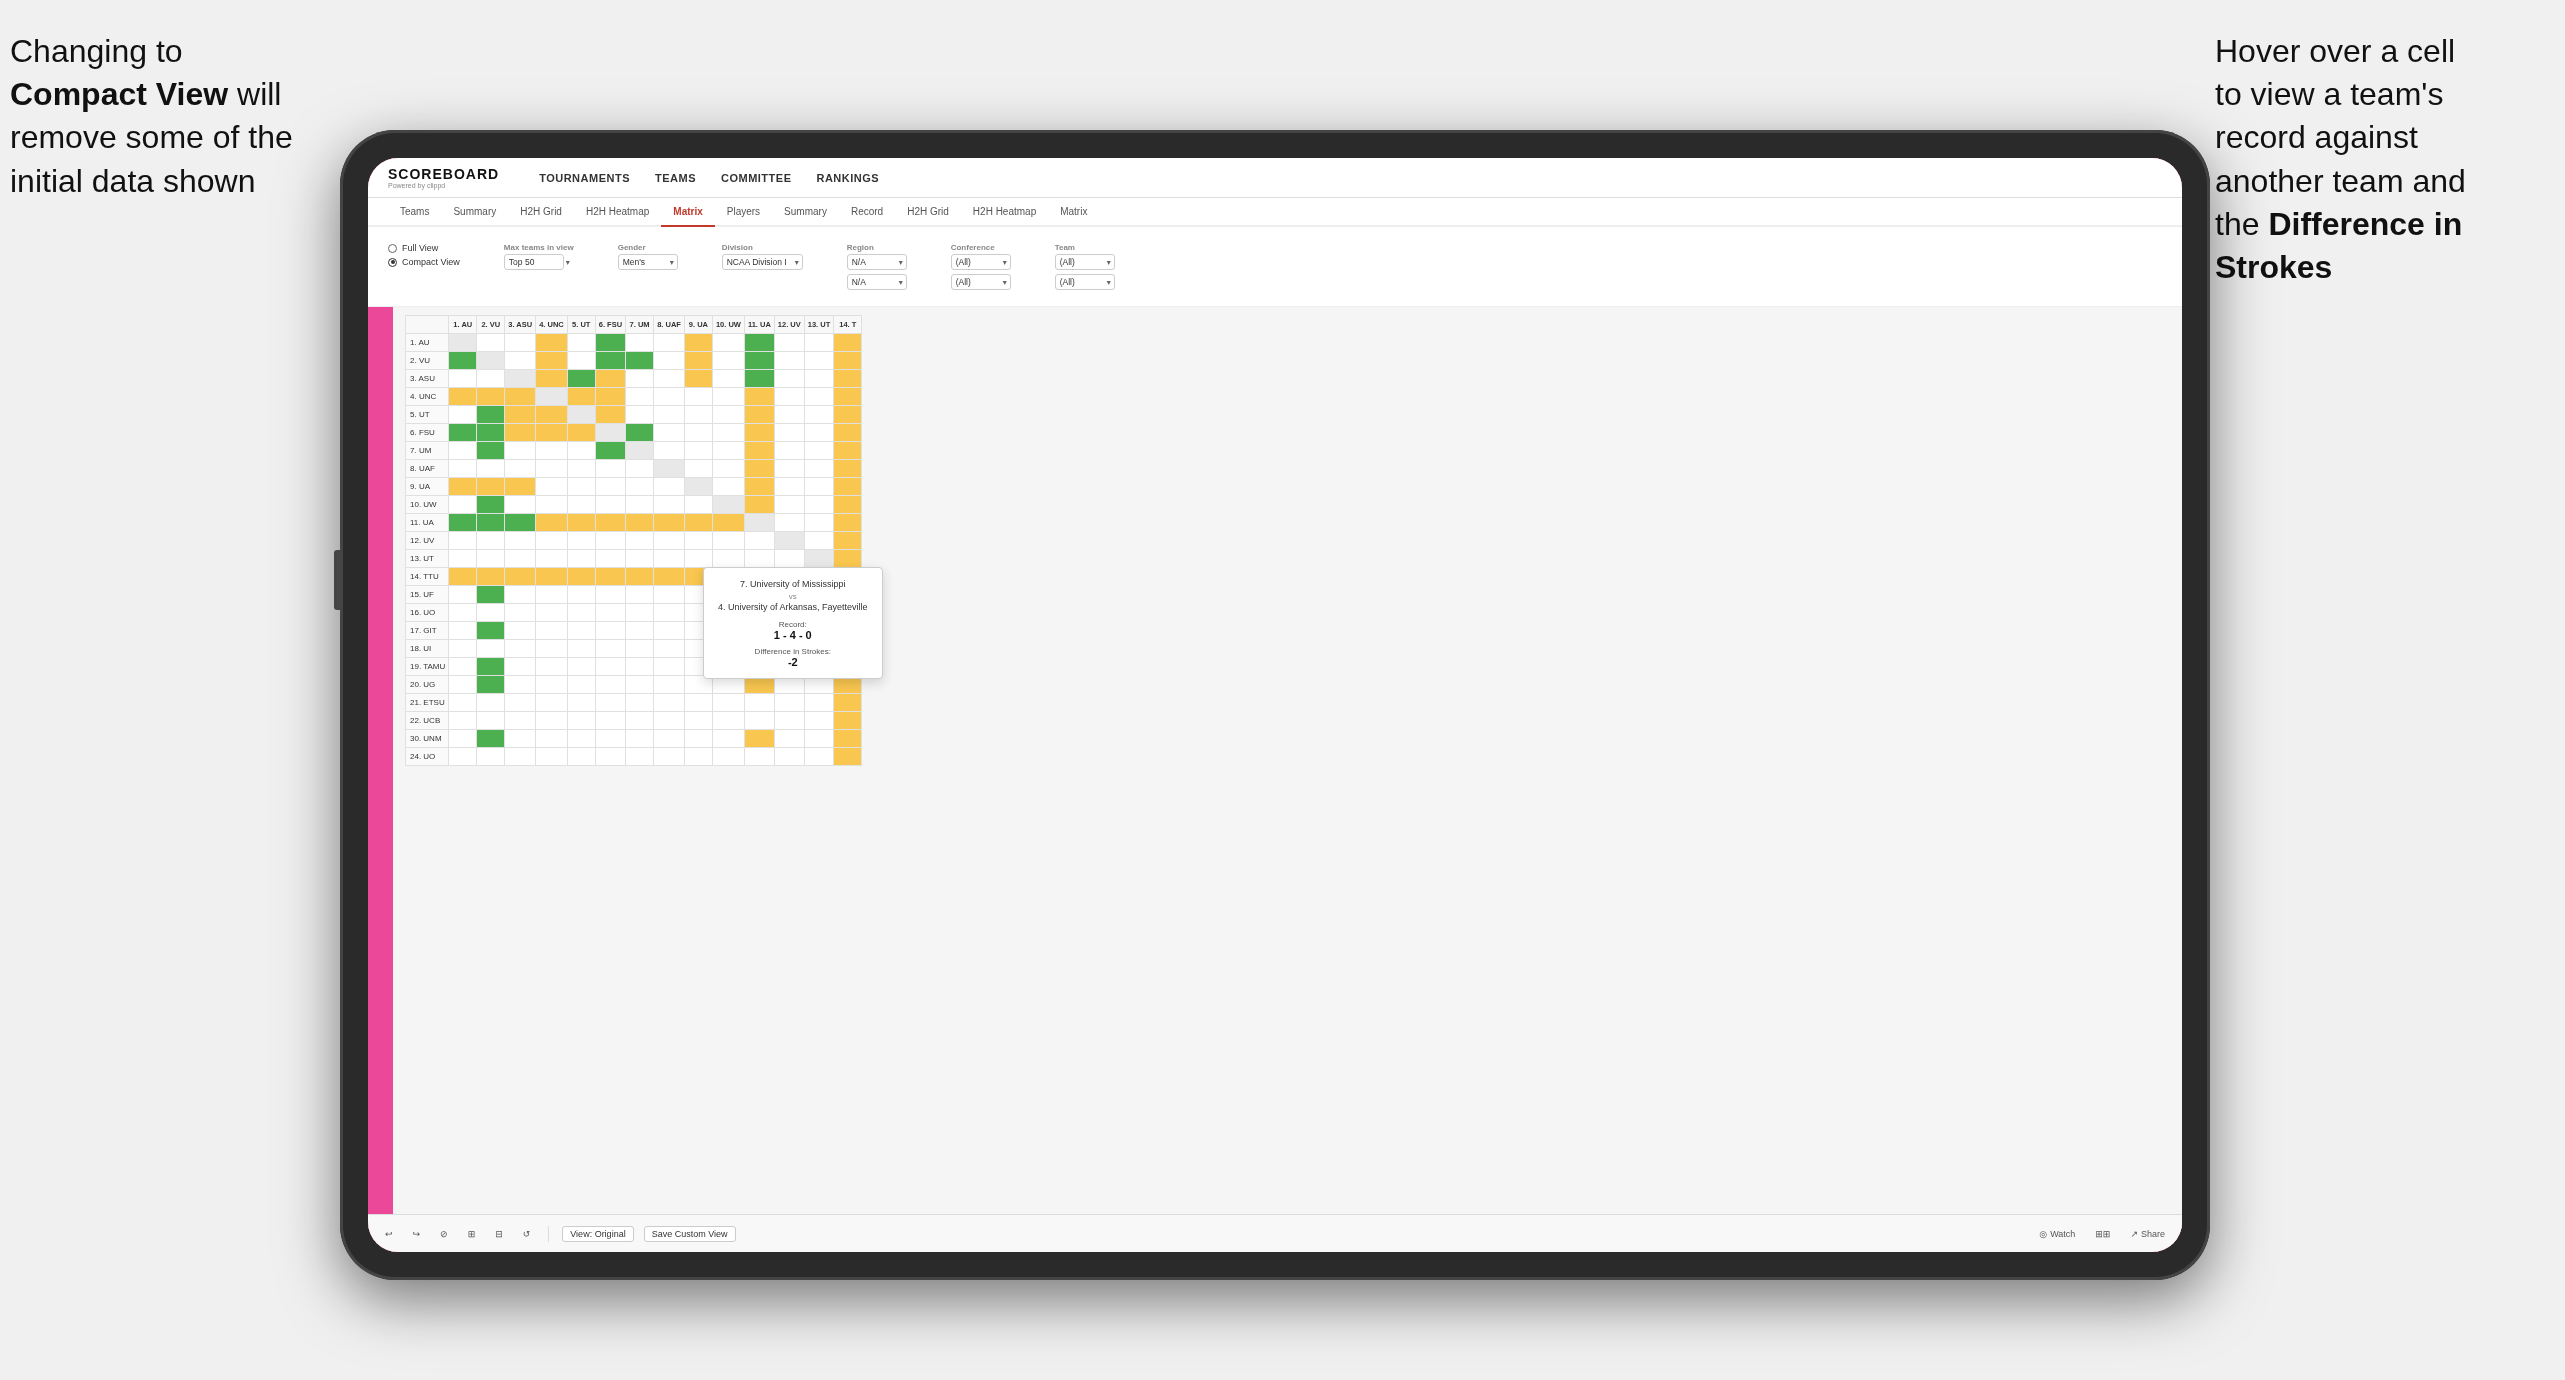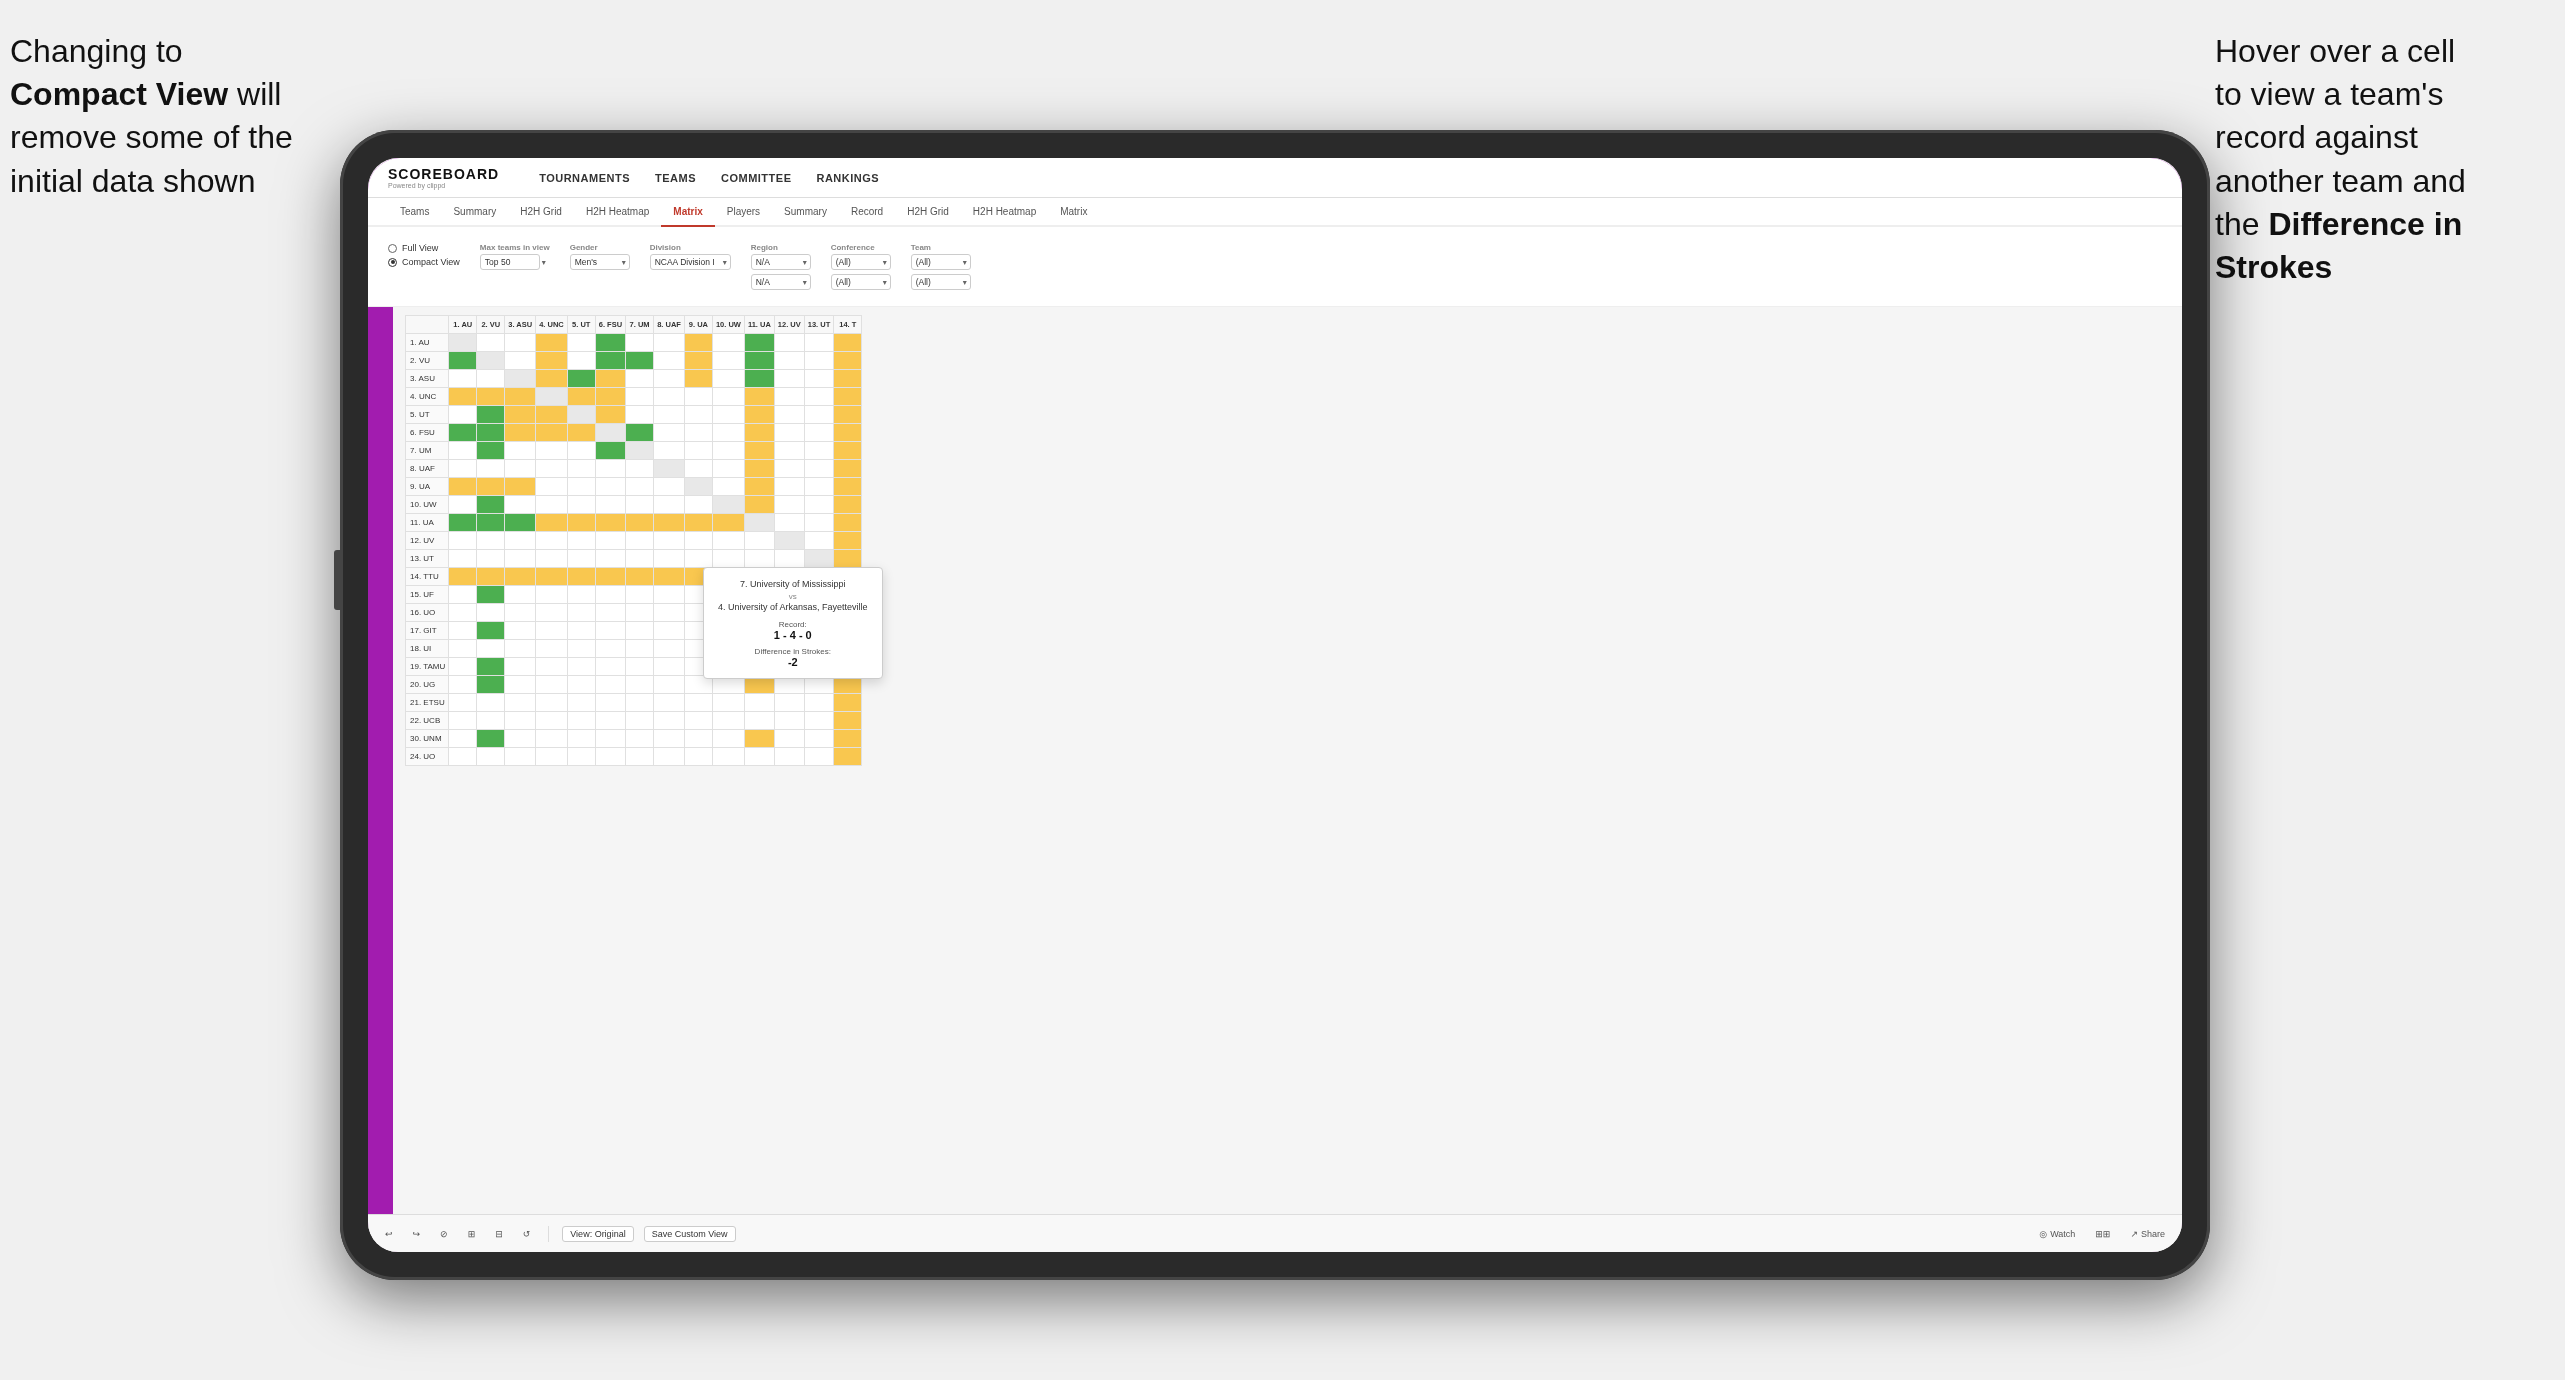--- a/index.html
+++ b/index.html
@@ -76,23 +76,22 @@
       height: 60px;
       background: #444;
       border-radius: 3px 0 0 3px;
     }
 
     
     .screen-content {
       width: 100%;
       height: 100%;
       overflow: hidden;
-      background: #a21caf;
+      background: #ec4899;
       font-size: 11px;
-      border-radius: 32px;
     }
 
     
     .top-nav {
       background: #fff;
       border-bottom: 1px solid #ddd;
       padding: 8px 20px;
       display: flex;
       align-items: center;
       gap: 30px;
@@ -186,20 +185,21 @@
       content: '';
       width: 4px;
       height: 4px;
       border-radius: 50%;
       background: #333;
     }
     .filter-group {
       display: flex;
       flex-direction: column;
       gap: 2px;
+      margin-left: 24px;
     }
     .filter-label {
       font-size: 8px;
       color: #888;
       font-weight: 600;
     }
     .filter-select {
       border: 1px solid #ccc;
       border-radius: 3px;
       padding: 2px 14px 2px 4px;

